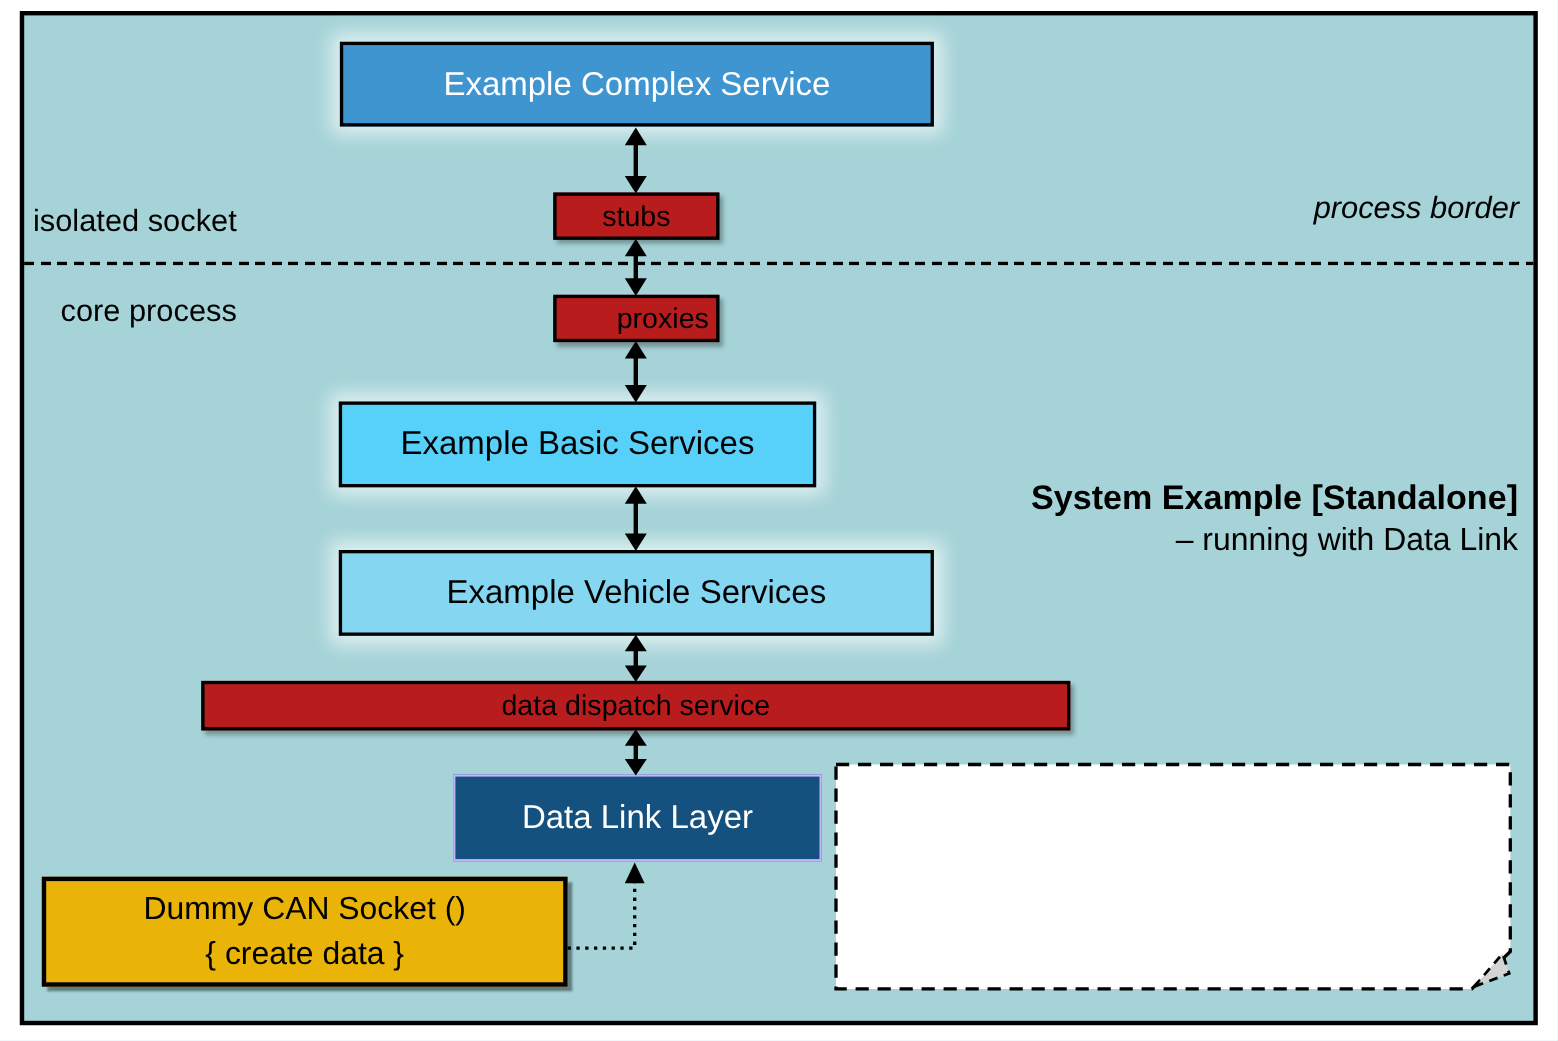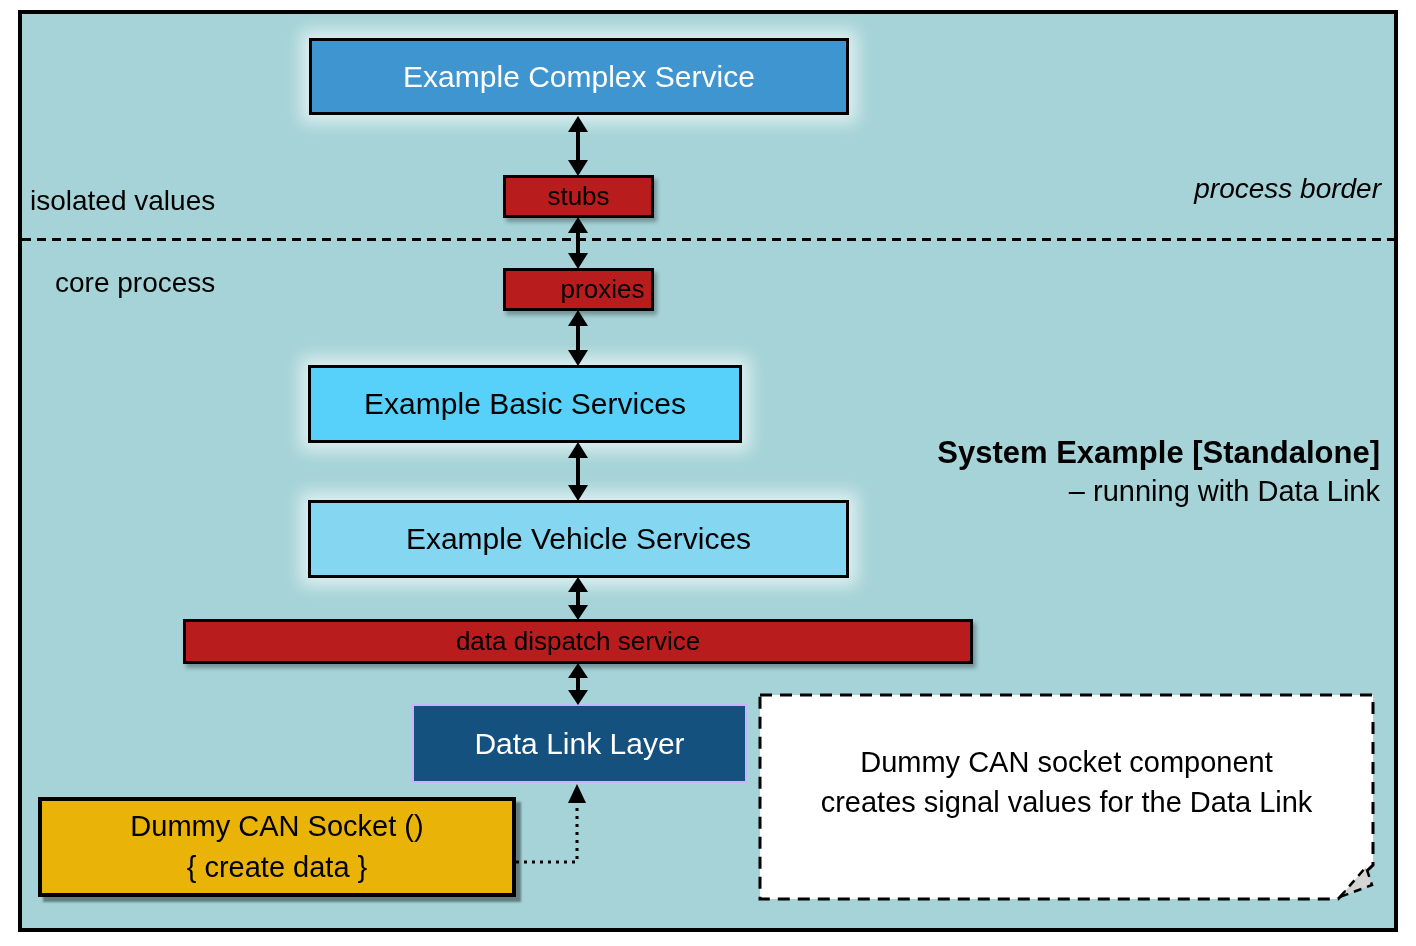--- a/index.html
+++ b/index.html
@@ -43,21 +43,21 @@
   .note-text { position:absolute; left:760px; top:742px; width:613px;
                text-align:center; font-size:29px; line-height:40px; }
 </style>
 </head>
 <body>
 
 <div id="stage">
 
   <div class="frame"></div>
 
-  <div class="region-label" style="left:30px; top:185px;">isolated values</div>
+  <div class="region-label" style="left:30px; top:185px;">isolated socket</div>
   <div class="region-label" style="right:35px; top:173px;font-style:italic;">process border</div>
   <div class="region-label" style="left:55px; top:267px;">core process</div>
 
   <div class="dashed-line"></div>
 
   <div class="box blue-box glow" style="left:309px; top:38px; width:540px; height:77px;">Example Complex Service</div>
 
   <div class="box gray-box" style="left:503px; top:175px; width:151px; height:43px;">stubs</div>
 
   <div class="box gray-box" style="left:503px; top:268px; width:151px; height:43px;padding-left:48px;">proxies</div>
@@ -119,18 +119,14 @@
   <svg class="varrow" style="left:500px; top:778px;" width="92" height="95" viewBox="0 0 92 95">
     <polyline points="16,84 77,84 77,22" fill="none" stroke="#000" stroke-width="3" stroke-dasharray="3 5"></polyline>
     <polygon points="77,6 68,25 86,25" fill="#000"></polygon>
   </svg>
 
   <svg class="abs" style="left:755px; top:690px;" width="625" height="215" viewBox="0 0 625 215">
     <path d="M5 5 H618 V175 L583 209 H5 Z" fill="#ffffff" stroke="#000" stroke-width="3" stroke-dasharray="12 8"></path>
     <polygon points="585,207 611,177 617,195" fill="#d4d4d4" stroke="#000" stroke-width="2.5" stroke-dasharray="8 6"></polygon>
   </svg>
 
-  <div class="note-text">
-    <div>Dummy CAN socket component</div>
-    <div>creates signal values for the Data Link</div>
-  </div>
 
 </div>
 
 </body></html>

